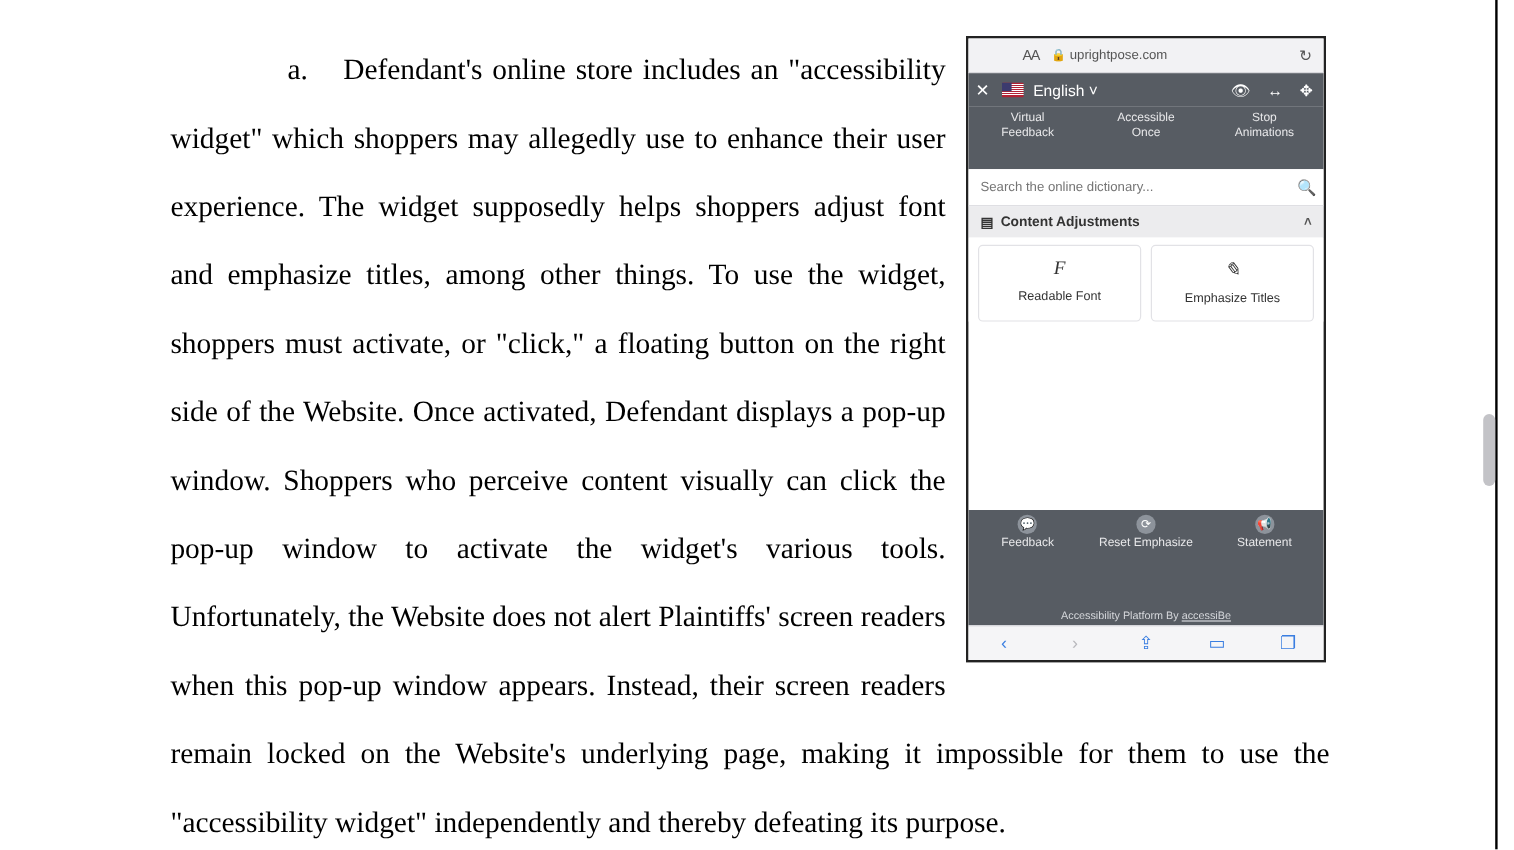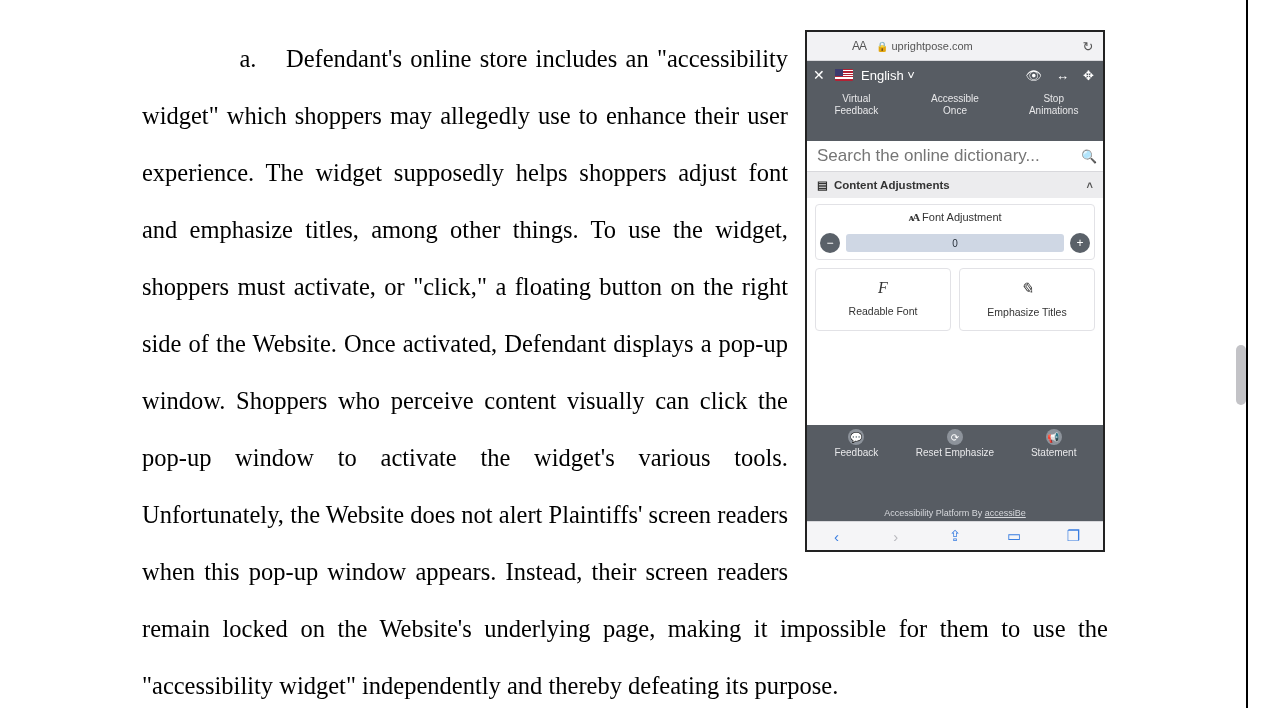--- a/index.html
+++ b/index.html
@@ -132,21 +132,21 @@
     background: #fff;
     display: flex;
     align-items: center;
     height: 30px;
     border-bottom: 1px solid #d8d8dc;
   }
   .phone .search-row input {
     flex: 1;
     border: none;
     outline: none;
-    font-size: 17px;
+    font-size: 11px;
     padding: 0 10px;
     color: #888;
     background: transparent;
   }
   .phone .search-row .sicon { width: 28px; text-align: center; color: #666; font-size: 13px; }
   .phone .section-header {
     background: #ececee;
     display: flex;
     align-items: center;
     font-size: 11.5px;
@@ -306,32 +306,20 @@
       <span class="sicon">🔍</span>
     </div>
 
     <div class="section-header">
       <span style="margin-right:6px;">▤</span>
       <span>Content Adjustments</span>
       <span class="chev">˄</span>
     </div>
 
     <div class="card-area">
-      <div class="font-adj">
-        <div class="fa-label">
-          <span class="fa-ic">ᴀA</span><span>Font Adjustment</span>
-        </div>
-        <div class="slider-row">
-          <div class="circbtn">−</div>
-          <div class="track">
-              <span>0</span>
-            </div>
-          <div class="circbtn">+</div>
-        </div>
-      </div>
       <div class="twoup">
         <div class="tile">
           <span class="tic">F</span>
           <span>Readable Font</span>
         </div>
         <div class="tile">
           <span class="tic">✎</span>
           <span>Emphasize Titles</span>
         </div>
       </div>

